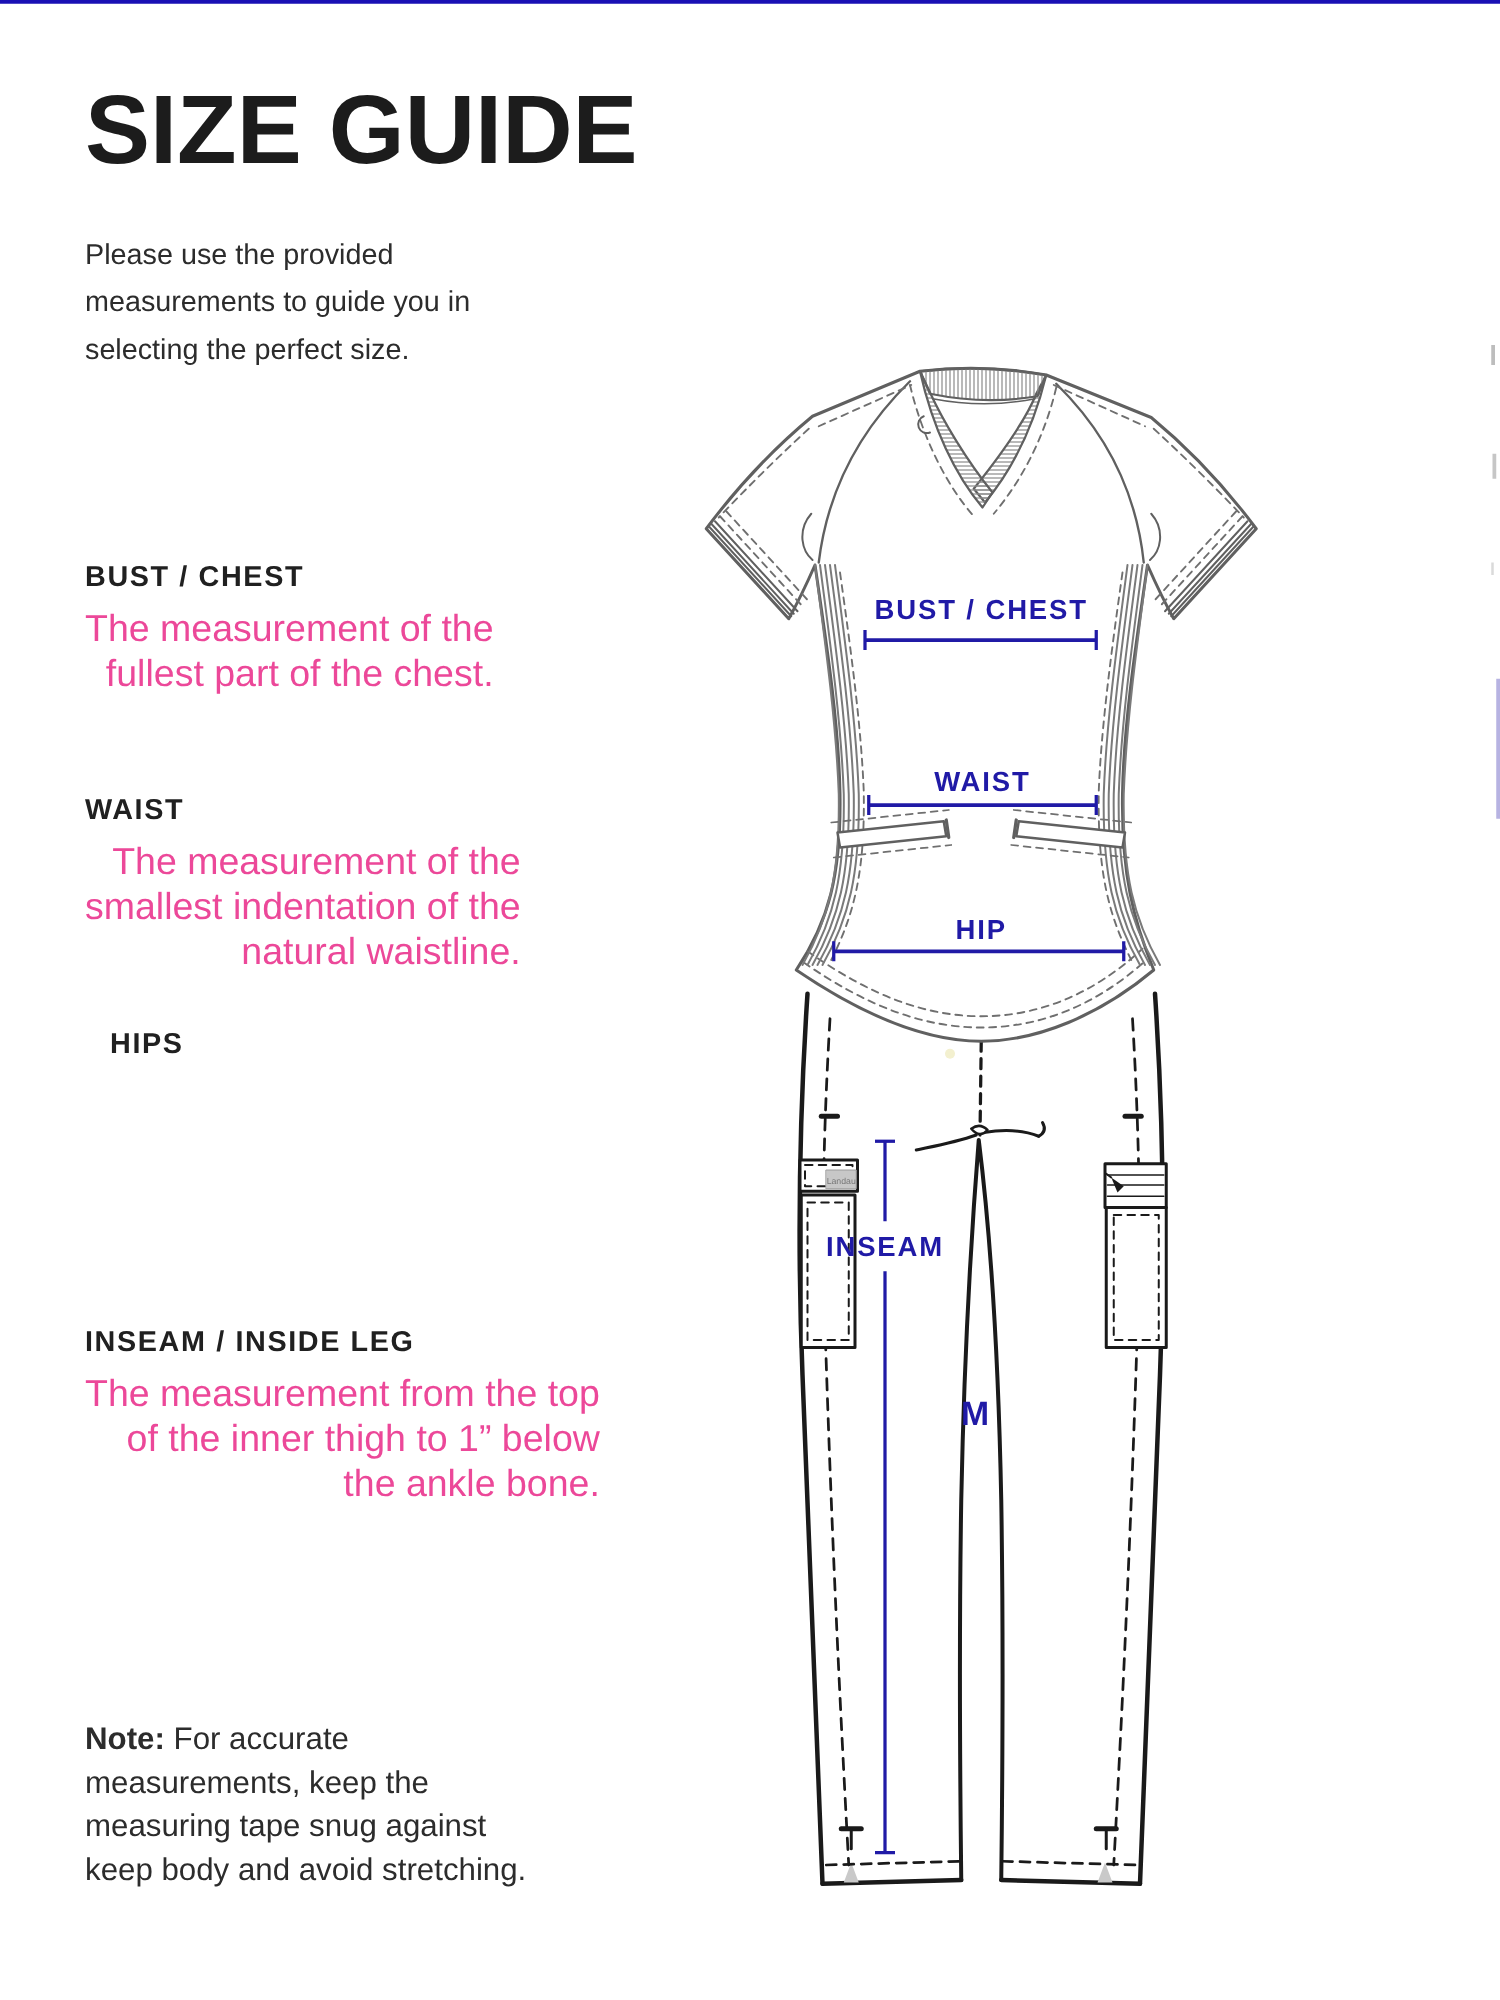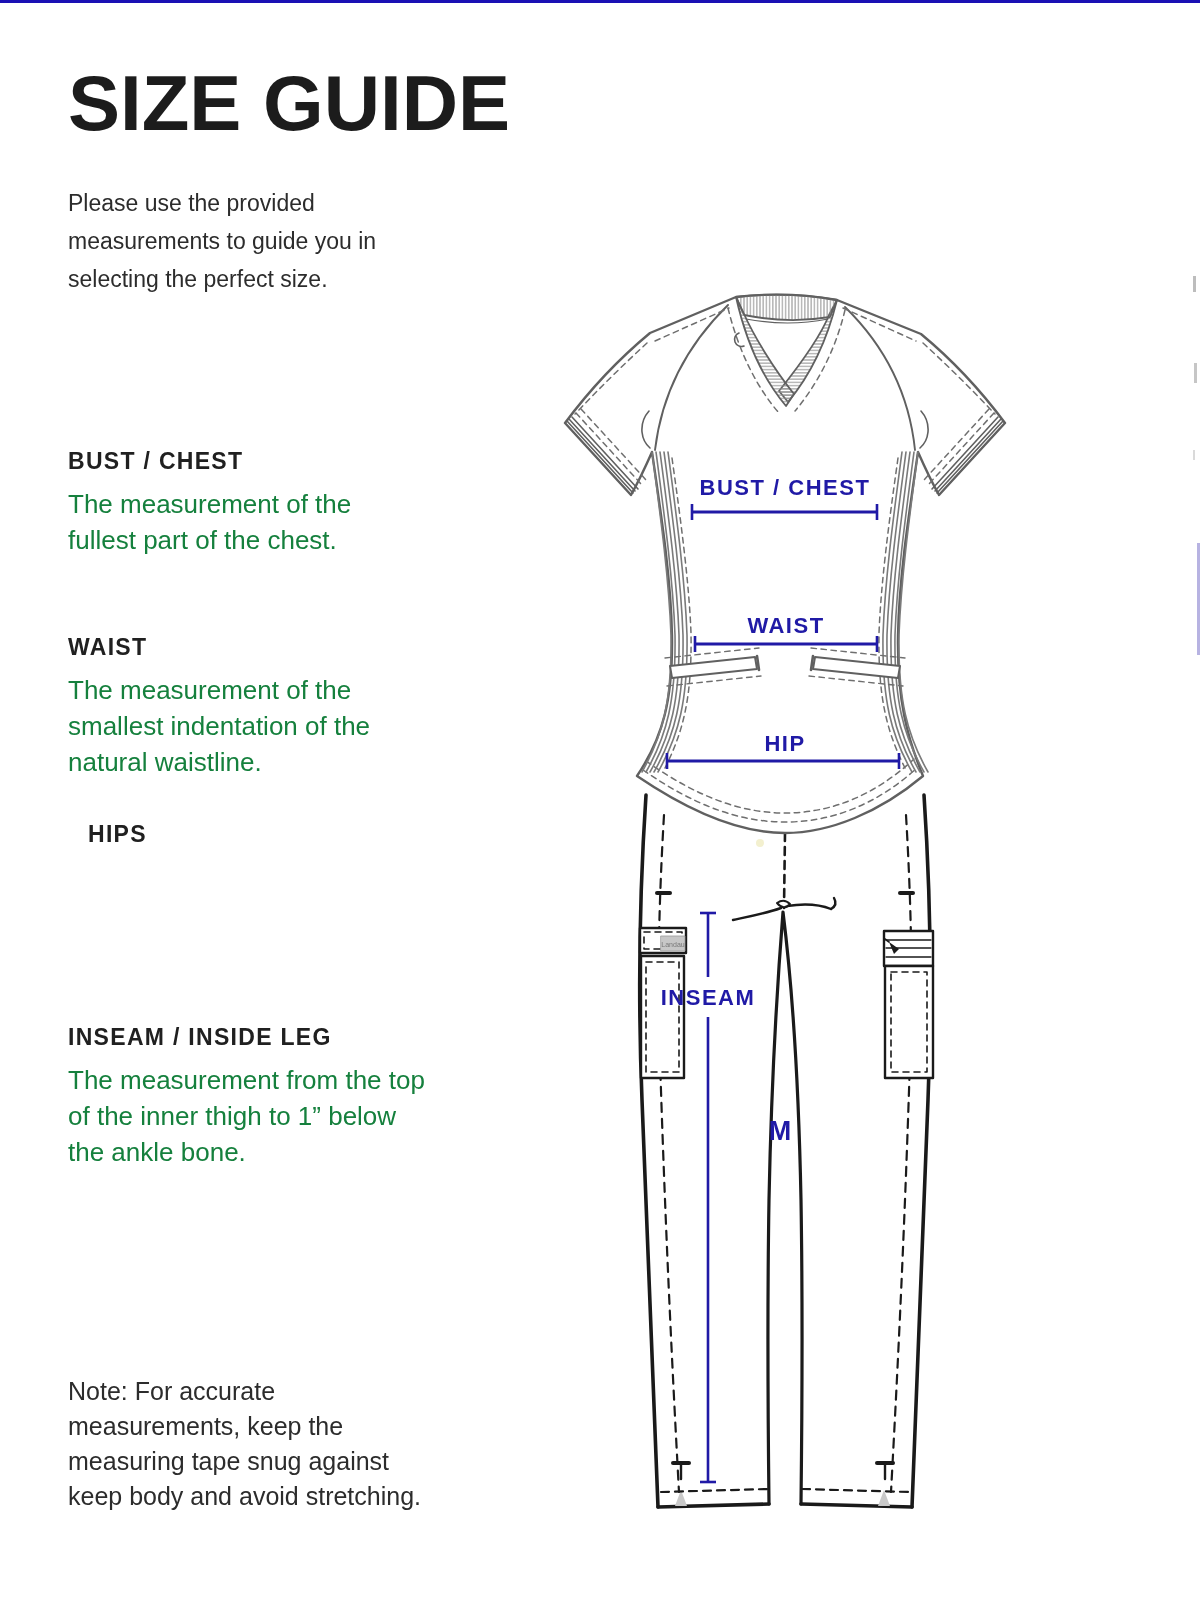--- a/index.html
+++ b/index.html
@@ -11,30 +11,30 @@
   .page-title{
     position:absolute;left:68px;top:64px;margin:0;
     font-size:78px;font-weight:800;letter-spacing:0px;color:#1c1c1c;line-height:1;
   }
   .intro{
     position:absolute;left:68px;top:184px;margin:0;
     font-size:23px;line-height:38px;color:#2c2c2c;white-space:pre-line;
   }
   .section{position:absolute;left:68px;}
   .section h2{margin:0 0 11px 0;font-size:23px;font-weight:700;letter-spacing:1.3px;color:#202020;}
-  .section p{margin:0;font-size:26px;line-height:36px;color:#15803d;white-space:pre-line;}
+  .section p{margin:0;font-size:30px;line-height:36px;color:#ec4899;white-space:pre-line;text-align:right;}
   .sec-bust{top:448px;}
   .sec-waist{top:634px;}
   .sec-hips{top:821px;margin-left:20px;}
-  .sec-inseam{top:1024px;}
+  .sec-inseam{top:1060px;}
   .note{
     position:absolute;left:68px;top:1374px;margin:0;
     font-size:25px;line-height:35px;color:#2c2c2c;white-space:pre-line;
   }
-  .note b{font-weight:400;}
+  .note b{font-weight:700;}
   .diagram{position:absolute;left:525px;top:265px;}
   .artifact{position:absolute;}
   .art-1{left:1193px;top:276px;width:3px;height:16px;background:#bdbdbd;}
   .art-2{left:1194px;top:363px;width:3px;height:20px;background:#c6c6c6;}
   .art-3{left:1193px;top:450px;width:2px;height:10px;background:#dadada;}
   .art-4{left:1197px;top:543px;width:3px;height:112px;background:#b7b3e2;}
 </style>
 </head>
 <body>
 

